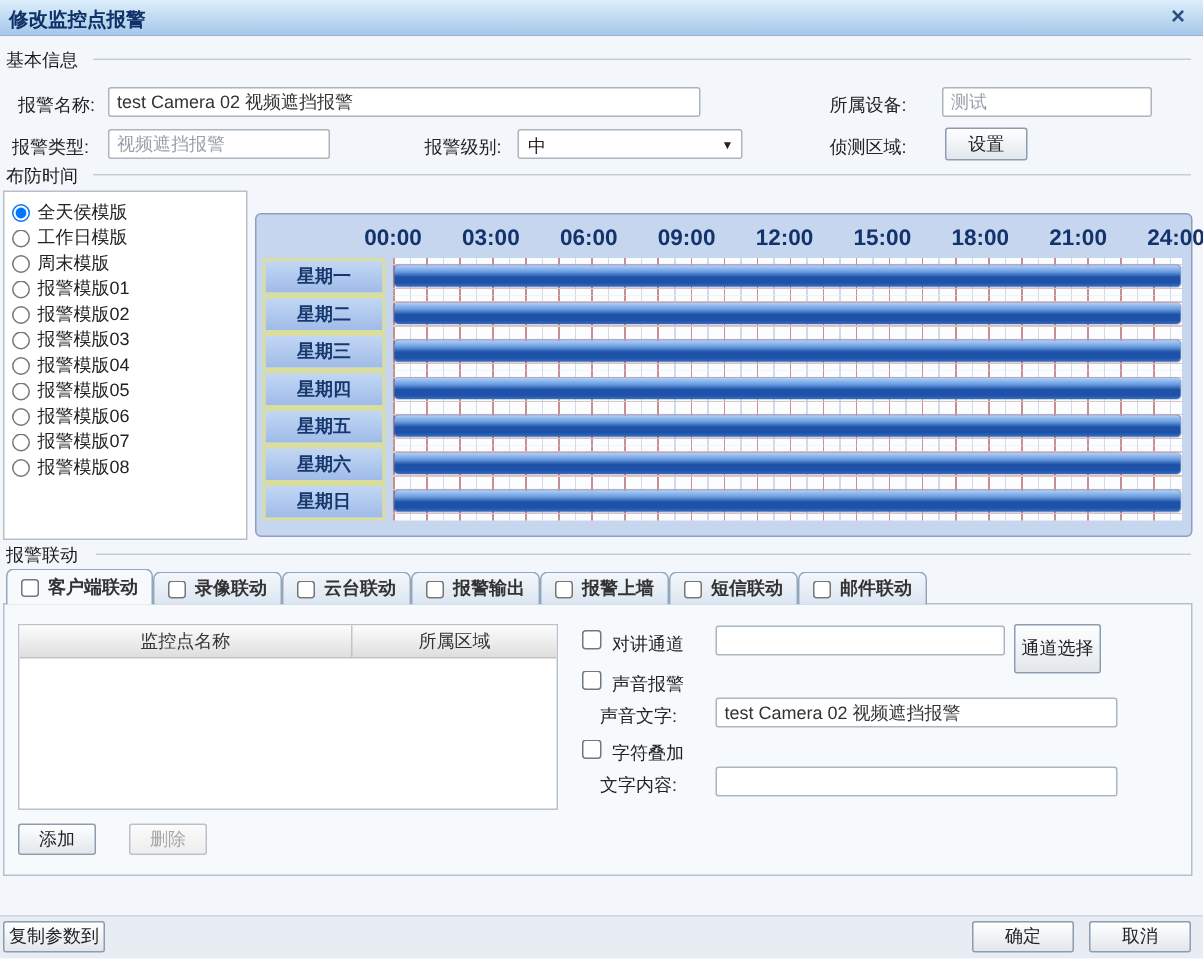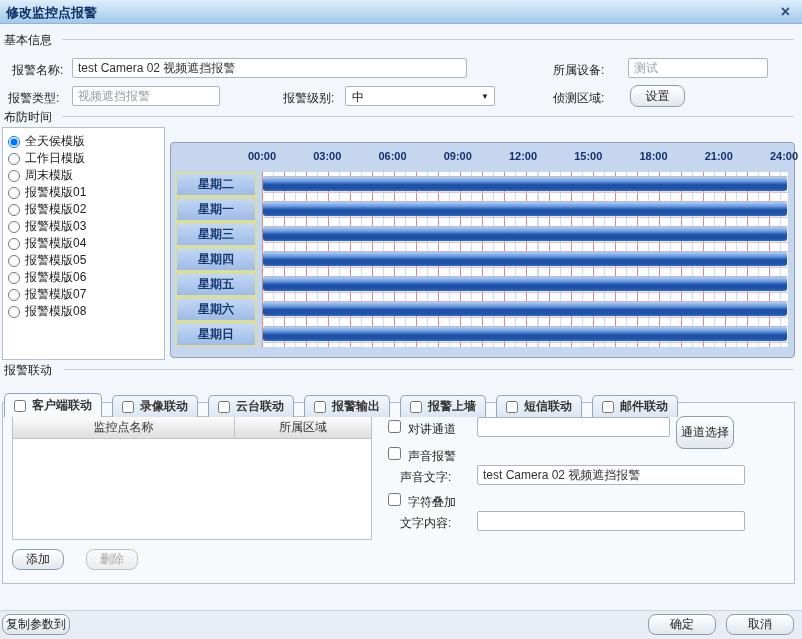--- a/index.html
+++ b/index.html
@@ -18,53 +18,53 @@
   .section-label { position:absolute; left:4px; font-size:12px; color:#1b1b1b; }
   .section-line { position:absolute; right:8px; height:1px; background:#c3cdd9; }
 
   .lbl { position:absolute; font-size:12px; color:#222; white-space:nowrap; }
 
   .tbox { position:absolute; height:20px; border:1px solid #abb5bf; border-radius:2px; background:#fff;
     font-family:inherit; font-size:12px; color:#333; padding:0 5px; }
   .tbox.disabled { color:#98a0aa; }
 
   .btn { position:absolute; background:linear-gradient(#ffffff,#e2e7ec); border:1px solid #8d9dae;
-    border-radius:8px; font-family:inherit; font-size:12px; color:#222; cursor:pointer; }
+    border-radius:2px; font-family:inherit; font-size:12px; color:#222; cursor:pointer; }
   .btn.disabled { color:#a8a8a8; border-color:#bac0c7; background:linear-gradient(#fbfbfb,#ededed); cursor:default; }
 
   .combo { position:absolute; height:20px; border:1px solid #abb5bf; border-radius:2px; background:#fff; cursor:pointer; }
   .combo .combo-val { position:absolute; left:6px; top:2px; font-size:12px; color:#222; }
   .combo .combo-arrow { position:absolute; right:5px; top:5px; font-size:8px; color:#222; }
 
   
   .tpl-panel { position:absolute; left:2px; top:127px; width:163px; height:233px;
     background:#fff; border:1px solid #b6bfc9; padding-top:5px; }
   .radio-item { display:flex; align-items:center; gap:5px; height:17px; padding-left:5px; font-size:12px; color:#222; cursor:pointer; }
   .radio-item input { width:12px; height:12px; margin:0; }
 
   
   .sched-panel { position:absolute; left:170px; top:142px; width:625px; height:216px;
     background:#c7d6ef; border:1px solid #8ba0c0; border-radius:4px; }
   .time-header { position:absolute; left:91px; right:10px; top:7px; height:18px; }
-  .time-header span { position:absolute; transform:translateX(-50%); font-size:11px; font-weight:bold; color:#12336b; white-space:nowrap; }
+  .time-header span { position:absolute; transform:translateX(-50%); font-size:15px; font-weight:bold; color:#12336b; white-space:nowrap; }
   .days { position:absolute; left:4px; right:6px; top:29px; }
   .day-row { display:flex; height:25px; }
   .day-label { width:82px; background:linear-gradient(#c2d7f4,#9fbbe8); border:2px solid #d9dd9e; border-radius:2px;
     color:#16386e; font-weight:bold; font-size:12px; display:flex; align-items:center; justify-content:center; }
   .day-track { flex:1; margin-left:5px; position:relative; background-color:#fcfdff;
     background-image:
       linear-gradient(to bottom, transparent 4px, #e3c3c3 4px, #e3c3c3 5px, transparent 5px, transparent 20px, #e3c3c3 20px, #e3c3c3 21px, transparent 21px),
       repeating-linear-gradient(to right, #c98f8f 0 1px, transparent 1px 22.04px),
       repeating-linear-gradient(to right, #cedbee 0 1px, transparent 1px 11.02px); }
   .day-bar { position:absolute; left:1px; right:1px; top:5px; height:14px; border-radius:3px;
     background:linear-gradient(to bottom,#aecff8 0%,#6b9ce0 30%,#1d52a8 55%,#1d52a8 82%,#3a6cc0 100%);
     box-shadow:0 0 1px #0c3d8a; }
 
   
-  .tabs { position:absolute; left:4px; top:379px; height:24px; display:flex; gap:10px; z-index:2;margin-top:14px; }
+  .tabs { position:absolute; left:4px; top:379px; height:24px; display:flex; gap:0; z-index:2; }
   .tab { border:1px solid #93a6bd; border-bottom:none; border-radius:5px 5px 0 0;
     background:linear-gradient(#f3f7fb,#dbe5f1); padding:0 9px; display:flex; align-items:center; gap:6px;
     font-size:12px; font-weight:bold; color:#333; height:22px; margin-top:2px; cursor:pointer; }
   .tab.active { background:#f7fafd; height:24px; margin-top:0; }
   .tab input { width:12px; height:12px; margin:0; }
 
   .tab-content { position:absolute; left:2px; top:402px; width:793px; height:182px;
     background:#f7fafd; border:1px solid #b3bfce; }
 
   
@@ -169,27 +169,27 @@
       <span style="left:25%">06:00</span>
       <span style="left:37.5%">09:00</span>
       <span style="left:50%">12:00</span>
       <span style="left:62.5%">15:00</span>
       <span style="left:75%">18:00</span>
       <span style="left:87.5%">21:00</span>
       <span style="left:100%">24:00</span>
     </div>
     <div class="days">
       <div class="day-row">
+        <div class="day-label">星期一</div>
+        <div class="day-track">
+            <div class="day-bar"></div>
+          </div>
+      </div>
+      <div class="day-row">
         <div class="day-label">星期二</div>
-        <div class="day-track">
-            <div class="day-bar"></div>
-          </div>
-      </div>
-      <div class="day-row">
-        <div class="day-label">星期一</div>
         <div class="day-track">
             <div class="day-bar"></div>
           </div>
       </div>
       <div class="day-row">
         <div class="day-label">星期三</div>
         <div class="day-track">
             <div class="day-bar"></div>
           </div>
       </div>

